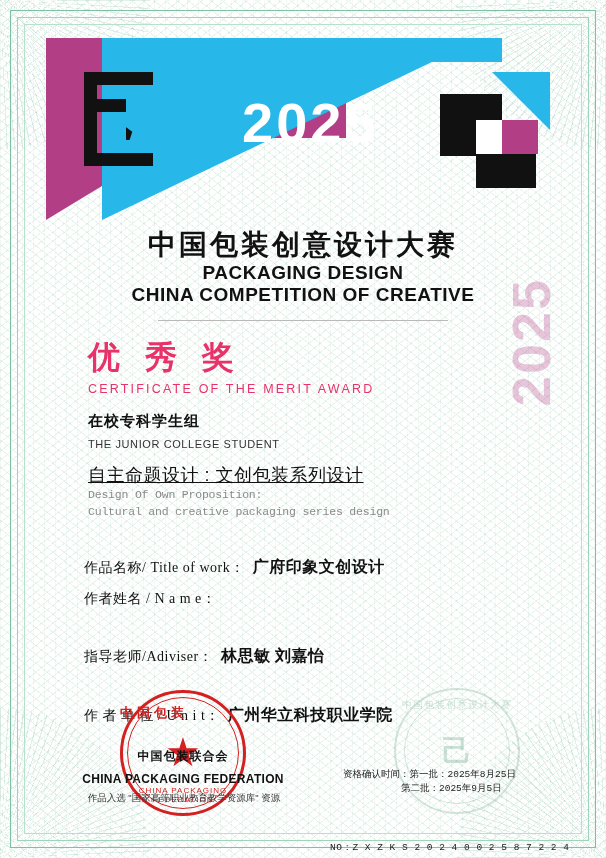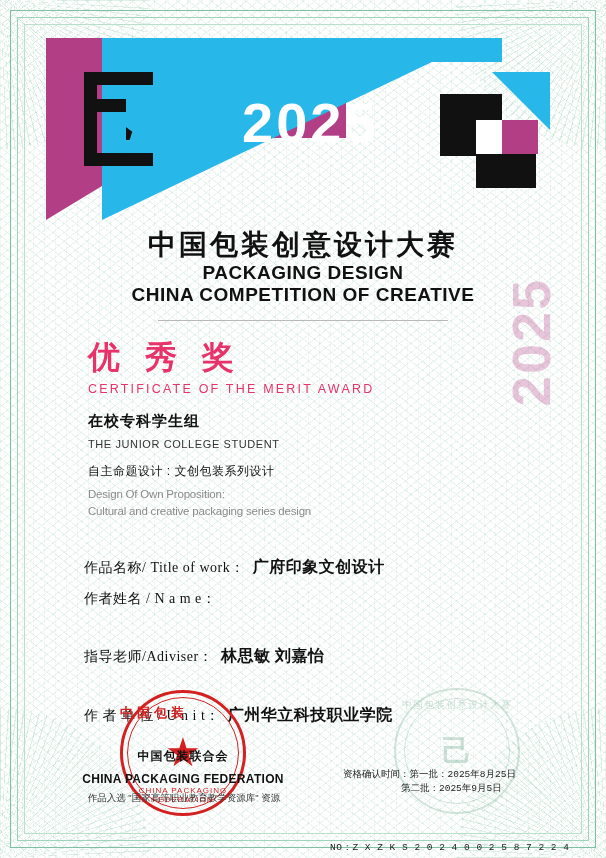--- a/index.html
+++ b/index.html
@@ -240,32 +240,33 @@
     left: 88px;
     top: 438px;
     font-size: 11px;
     letter-spacing: 0.6px;
     color: #333333;
   }
   .proposition-cn {
     position: absolute;
     left: 88px;
     top: 463px;
-    font-size: 12px;
+    font-size: 18px;
     color: #111111;
     letter-spacing: 0.5px;
+    text-decoration: underline;
   }
   .proposition-en {
     position: absolute;
     left: 88px;
     top: 486px;
     font-size: 11.5px;
     color: #8a8a8a;
     line-height: 17px;
-    font-family: Liberation Sans, sans-serif;
+    font-family: Liberation Mono, monospace;
     letter-spacing: -0.2px;
   }
 
   
   .fields {
     position: absolute;
     left: 84px;
     top: 531px;
     width: 420px;
   }

